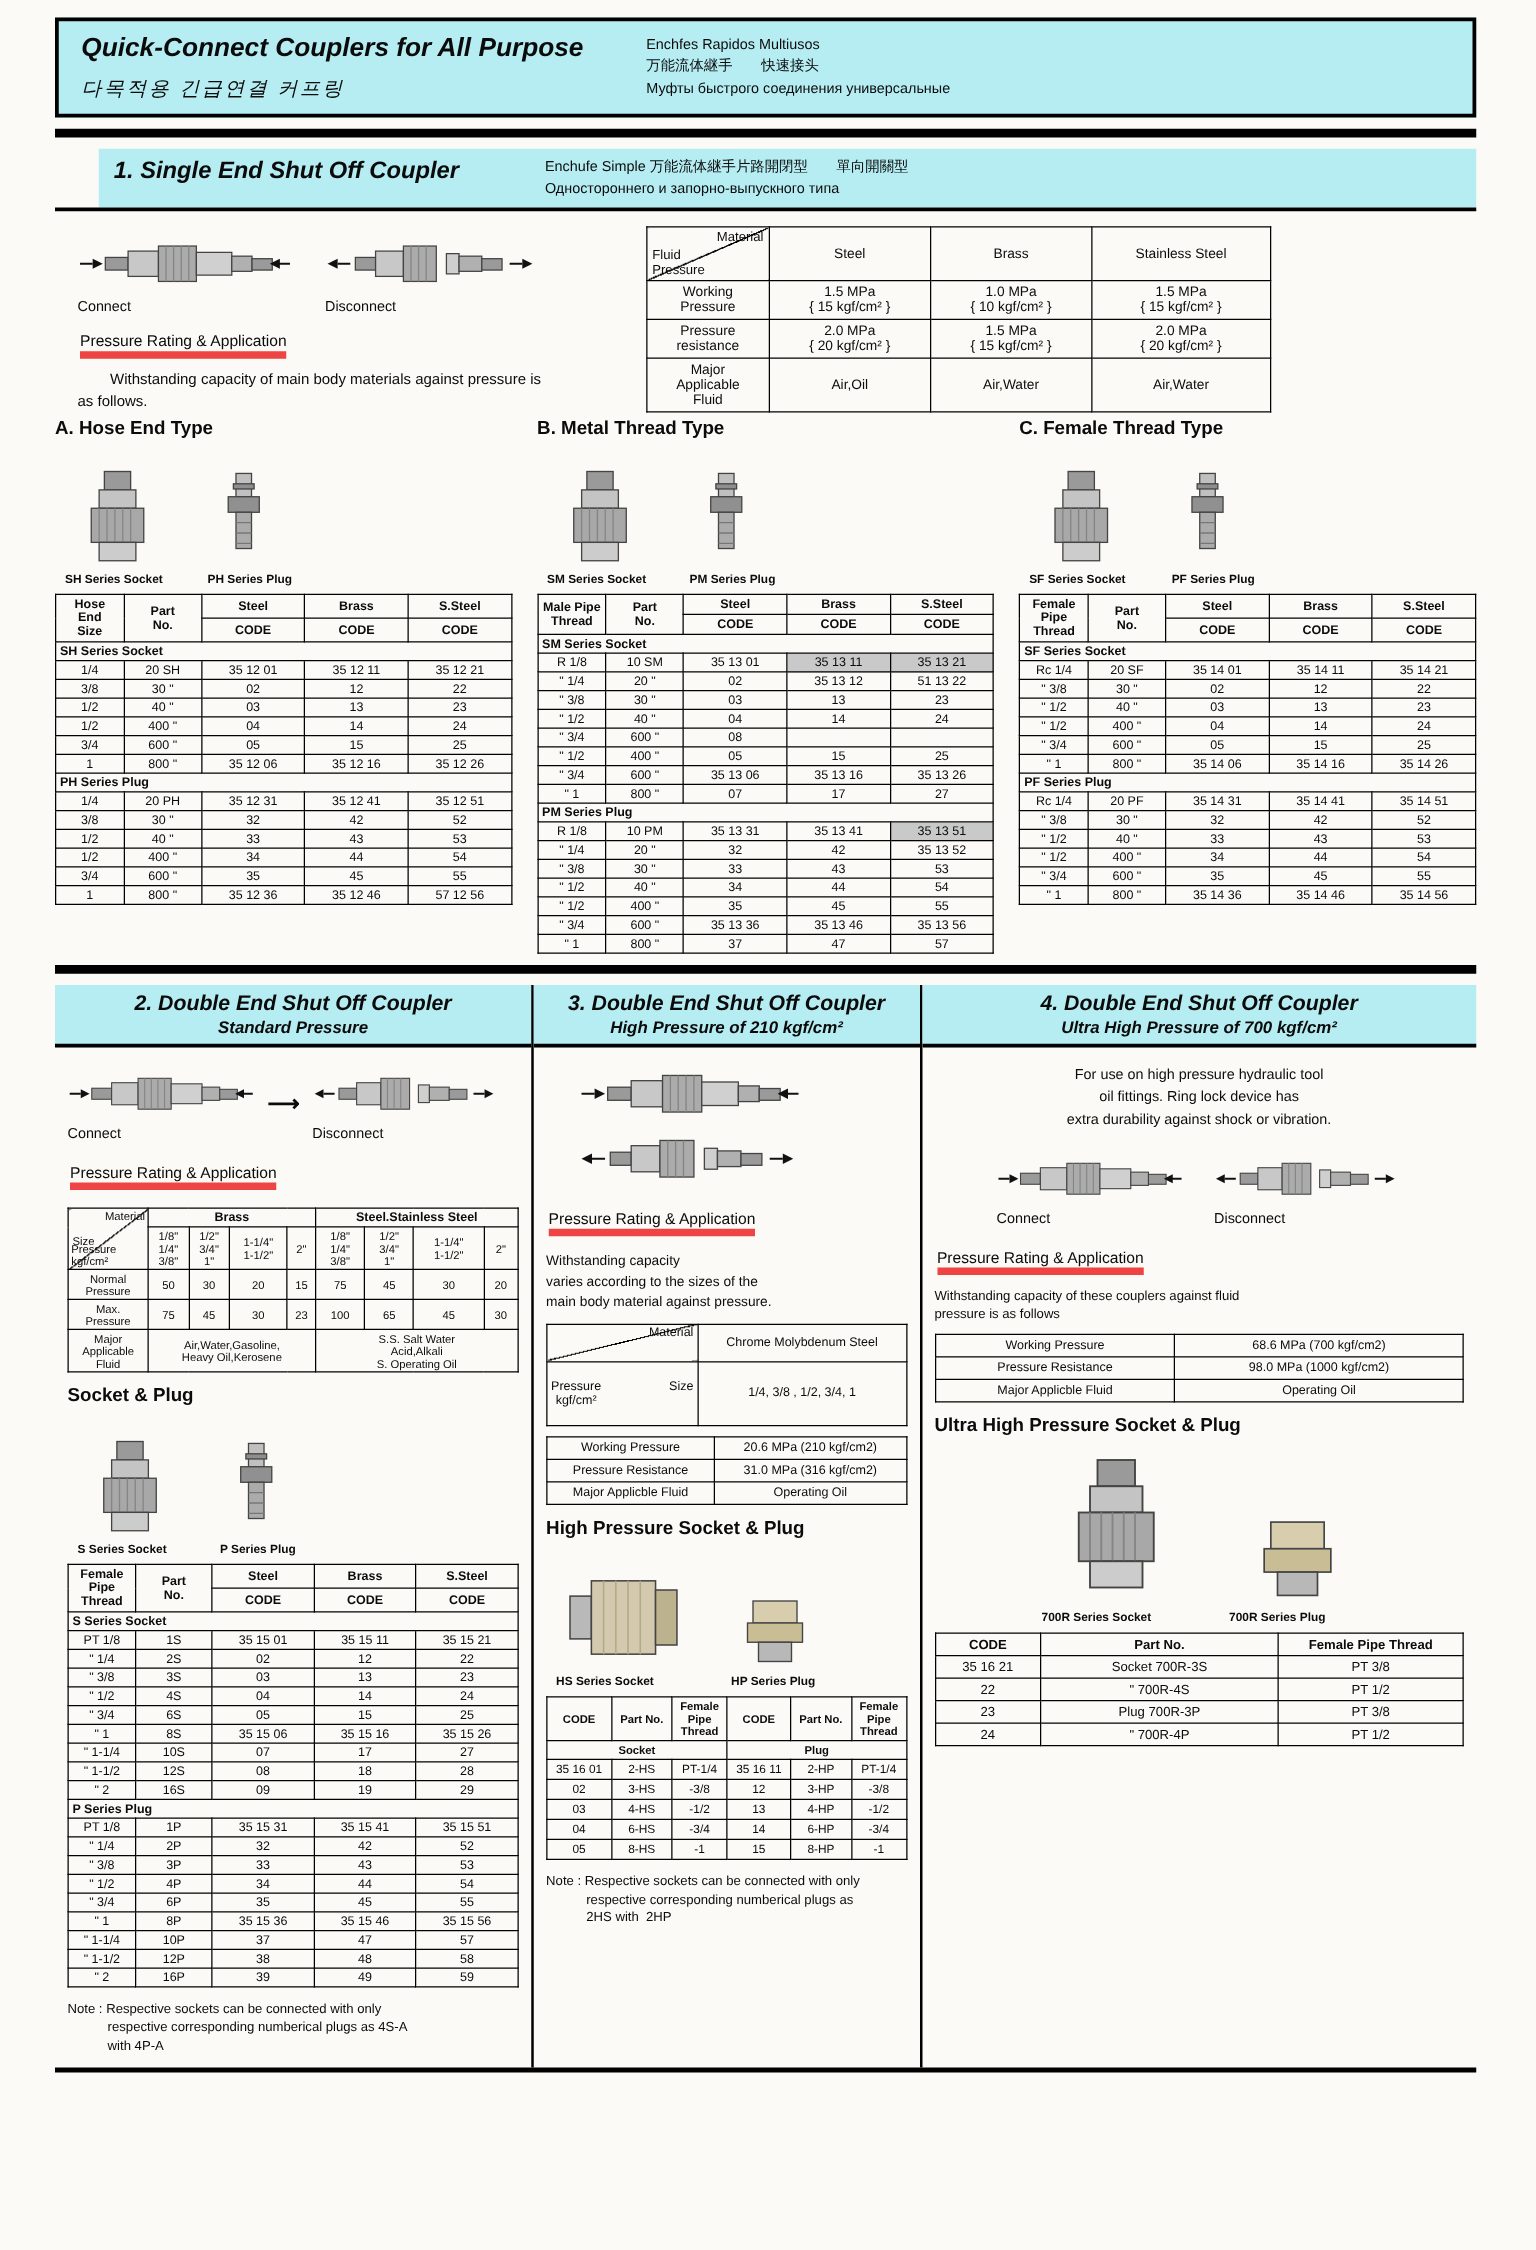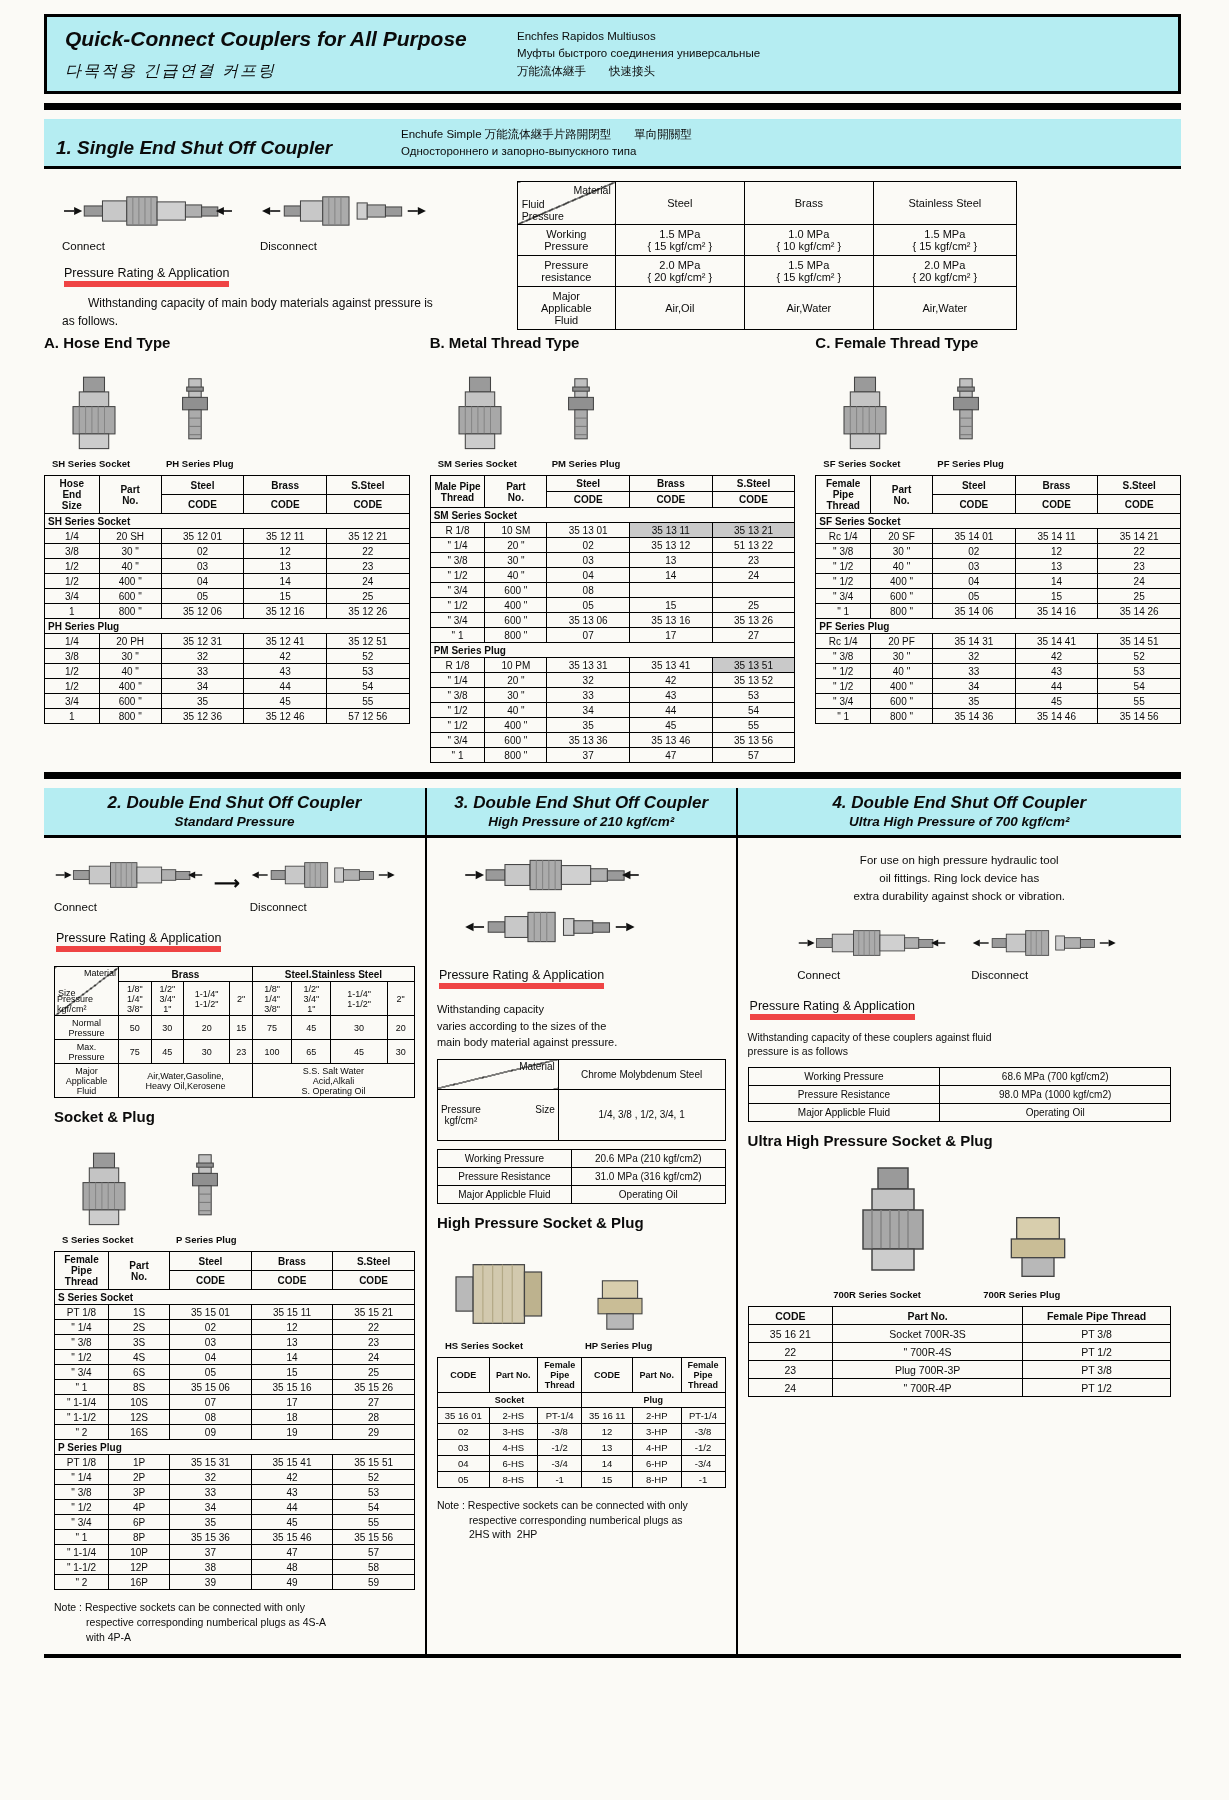--- a/index.html
+++ b/index.html
@@ -15,21 +15,21 @@
   .hdr-left { width: 40%; }
   .hdr-title { font-size: 21px; font-weight: bold; font-style: italic; }
   .hdr-ko { font-size: 16px; font-style: italic; margin-top: 10px; letter-spacing: 2px; }
   .hdr-right { width: 60%; padding-left: 14px; font-size: 11.5px; line-height: 1.5; }
 
   .rule { height: 7px; background: #000; margin: 9px 0; }
   .rule.thin { height: 3px; margin: 0 0 8px 0; }
   .rule.bot { height: 4px; margin: 0; }
 
   
-  .s1-bar { background: #b5edf2; display: flex; align-items: flex-end; padding: 7px 12px; }
+  .s1-bar { background: #b5edf2; display: flex; align-items: flex-start; padding: 7px 12px; margin-left: 35px; }
   .s1-title { font-size: 19px; font-weight: bold; font-style: italic; width: 345px; }
   .s1-bar-r { font-size: 11.5px; line-height: 1.45; }
 
   
   .s1-top { display: flex; margin: 6px 0 4px 0; }
   .s1-top-left { width: 40%; padding: 8px 4px 0 18px; }
   .pair-row { display: flex; gap: 26px; align-items: flex-end; }
   .fig { text-align: left; }
   .fig figcaption { font-size: 11.5px; margin-top: 3px; }
   .fig-pair { width: 172px; height: 52px; }
@@ -122,22 +122,22 @@
 
 <div class="page">
 
   <div class="hdr-box">
     <div class="hdr-left">
       <div class="hdr-title">Quick-Connect Couplers for All Purpose</div>
       <div class="hdr-ko">다목적용 긴급연결 커프링</div>
     </div>
     <div class="hdr-right">
       <div>Enchfes Rapidos Multiusos</div>
+      <div>万能流体継手　　快速接头</div>
       <div>Муфты быстрого соединения универсальные</div>
-      <div>万能流体継手　　快速接头</div>
     </div>
   </div>
 
   <div class="rule"></div>
 
   <div class="s1-bar">
     <div class="s1-title">1. Single End Shut Off Coupler</div>
     <div class="s1-bar-r">
       <div>Enchufe Simple 万能流体継手片路開閉型　　單向開關型</div>
       <div>Одностороннего и запорно-выпускного типа</div>

